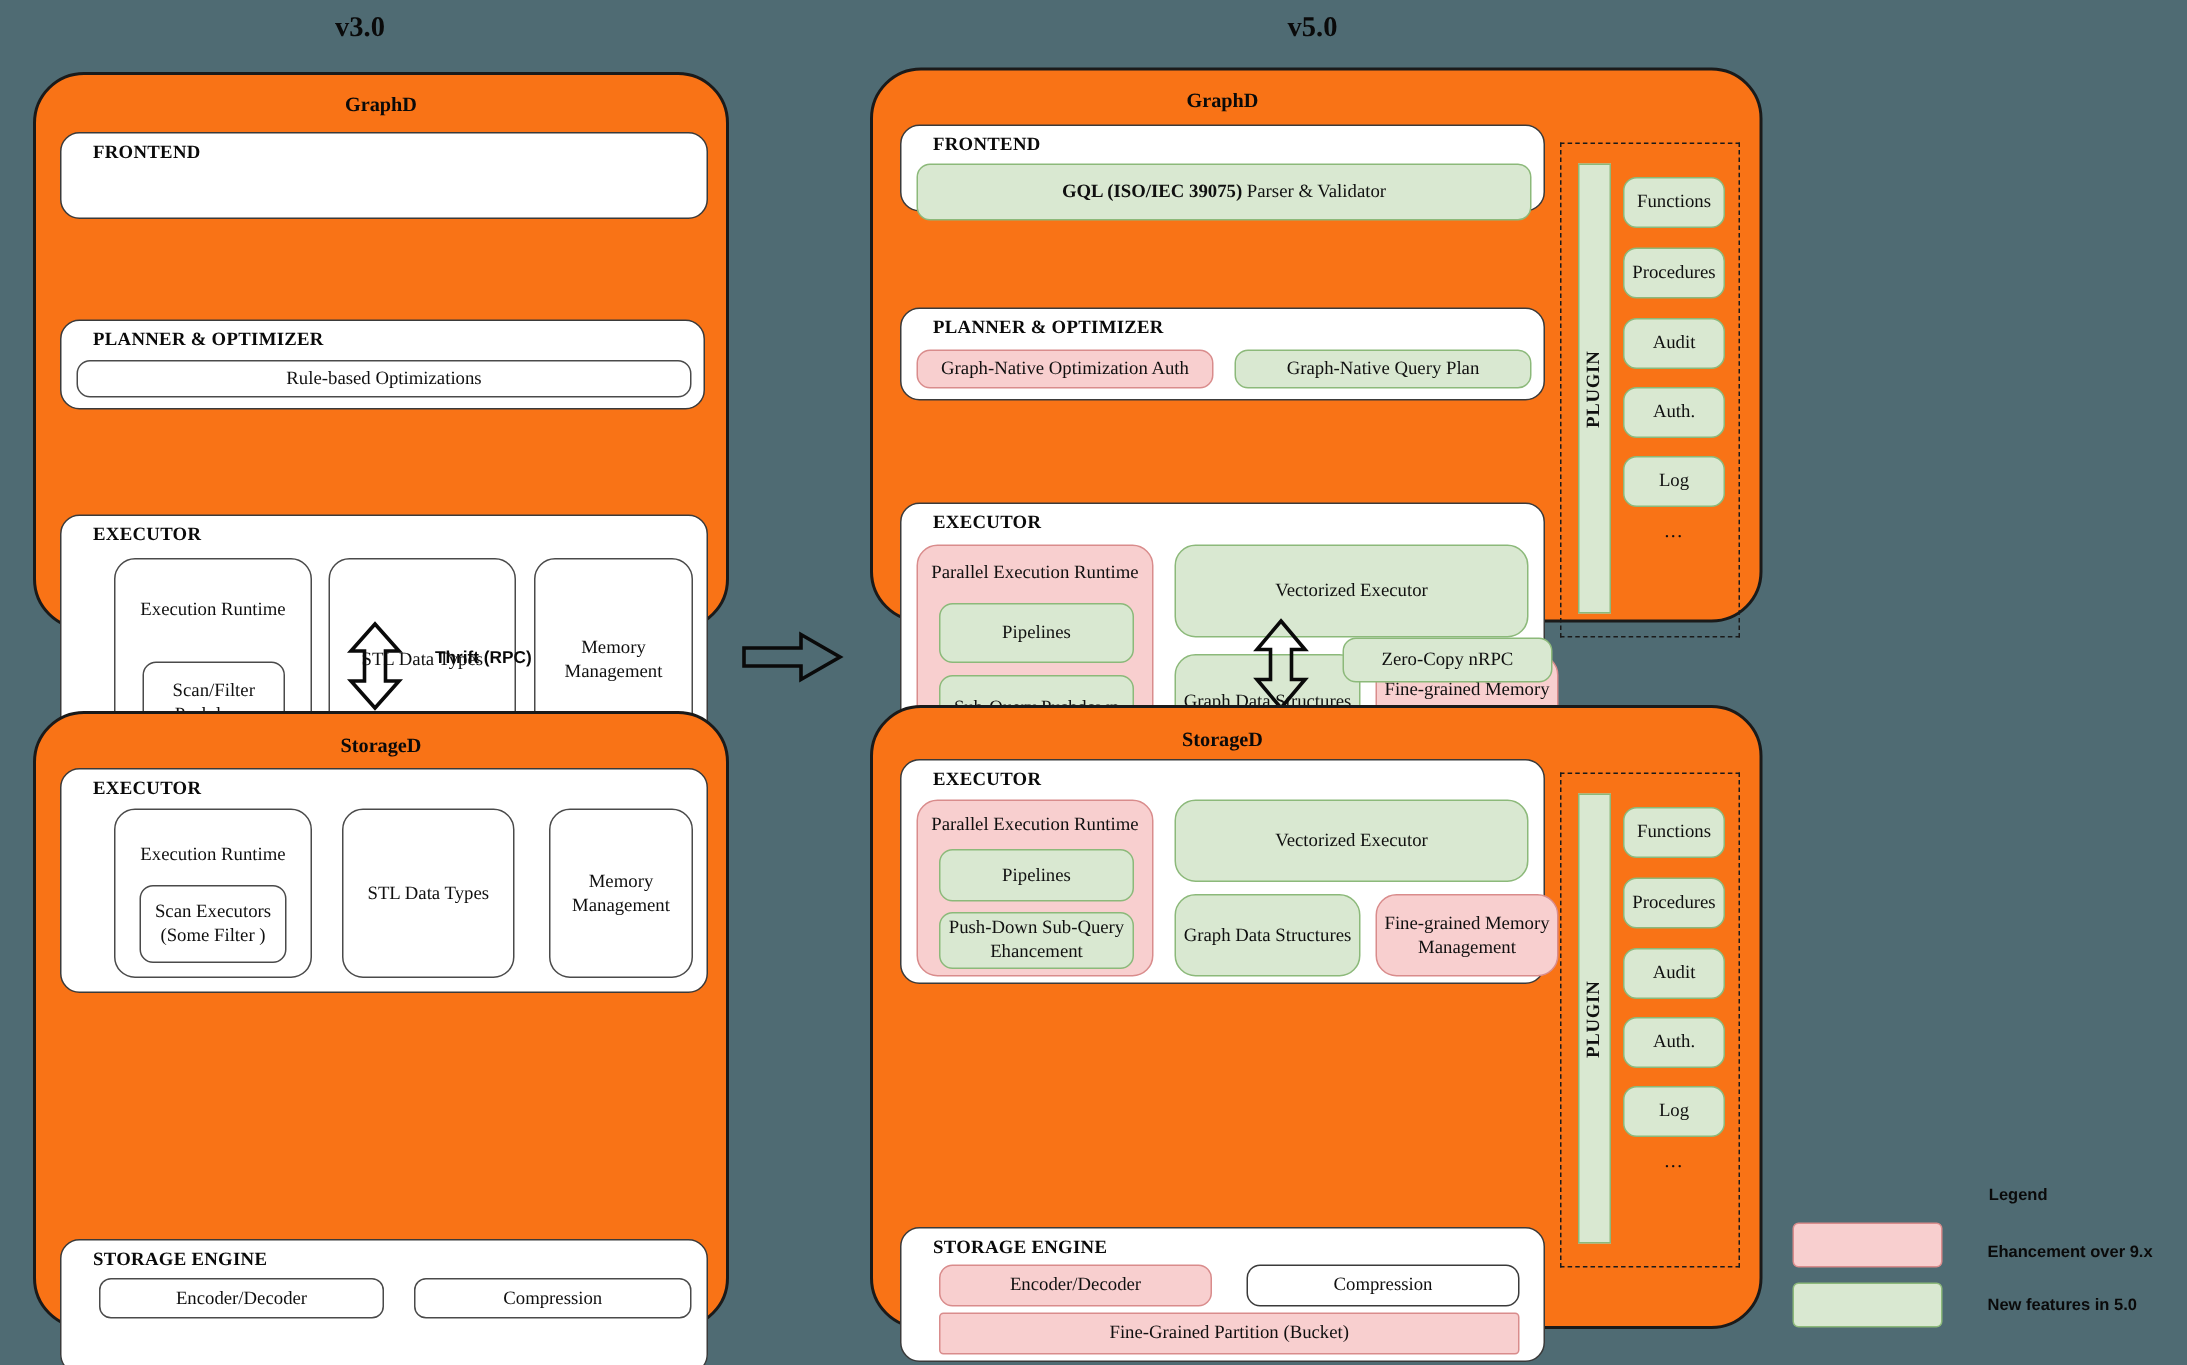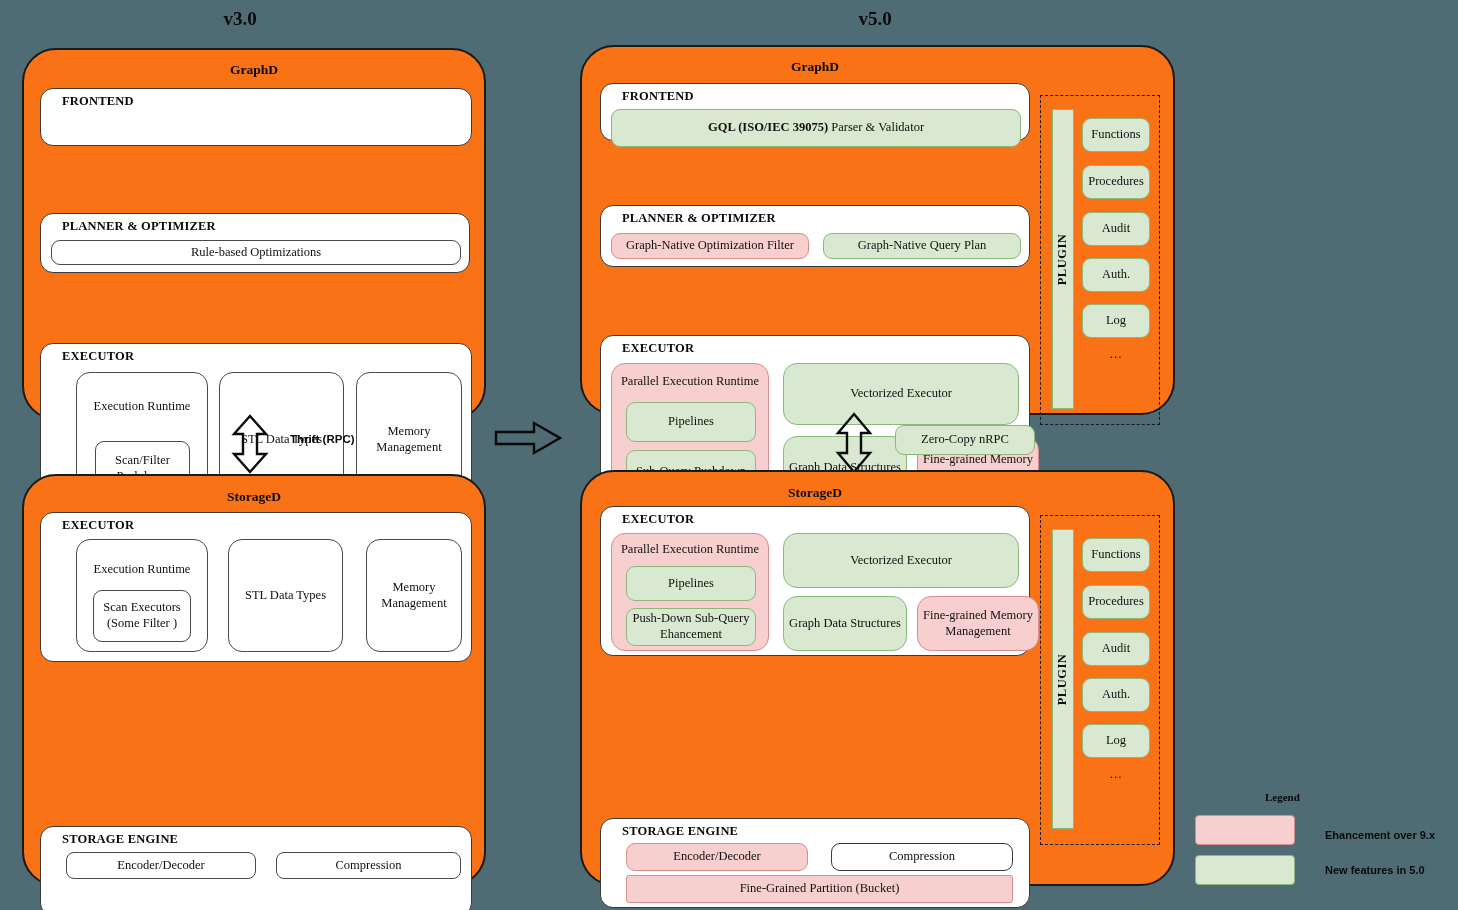--- a/index.html
+++ b/index.html
@@ -88,22 +88,22 @@
 
   
   .rpc-label{
     font-family:"Liberation Sans", sans-serif;
     font-weight:bold;font-size:11.5px;color:#0a0a0a;
     white-space:nowrap;
   }
 
   
   .legend-title{
-    font-family:Liberation Serif, serif;
-    font-weight:bold;font-size:11px;color:#0a0a0a;text-align:left;
+    font-family:Liberation Sans, sans-serif;
+    font-weight:bold;font-size:11px;color:#0a0a0a;text-align:right;
   }
   .legend-swatch{box-sizing:border-box;border-radius:4px;}
   .legend-swatch.pink{background:#f8cfcf;border:1.2px solid #d98c8c;}
   .legend-swatch.green{background:#d9e8d1;border:1.2px solid #8cb97a;}
   .legend-text{
     font-family:"Liberation Sans", sans-serif;
     font-weight:bold;font-size:11px;color:#0a0a0a;white-space:nowrap;
   }
   .bold-inline{font-weight:bold;}
 </style>
@@ -179,21 +179,21 @@
 
   <div class="panel abs" style="left:18px;top:36px;width:430px;height:58px;">
     <div class="panel-label">FRONTEND</div>
     <div class="box green abs" style="left:10px;top:25px;width:410px;height:38px;">
       <span><span class="bold-inline">GQL (ISO/IEC 39075)</span><span> Parser &amp; Validator</span></span>
     </div>
   </div>
 
   <div class="panel abs" style="left:18px;top:100px;width:430px;height:62px;">
     <div class="panel-label">PLANNER &amp; OPTIMIZER</div>
-    <div class="box pink abs" style="left:10px;top:27px;width:198px;height:26px;">Graph-Native Optimization Filter</div>
+    <div class="box pink abs" style="left:10px;top:27px;width:198px;height:26px;">Graph-Native Optimization Auth</div>
     <div class="box green abs" style="left:222px;top:27px;width:198px;height:26px;text-align:center;">Graph-Native Query Plan</div>
   </div>
 
   <div class="panel abs" style="left:18px;top:168px;width:430px;height:175px;">
     <div class="panel-label">EXECUTOR</div>
 
     <div class="box pink big abs" style="left:10px;top:27px;width:158px;height:136px;display:block;">
       <div style="text-align:center;padding-top:8px;font-size:12.5px;">Parallel Execution Runtime</div>
       <div class="box green" style="position:absolute;left:14px;top:38px;width:130px;height:40px;">Pipelines</div>
       <div class="box green" style="position:absolute;left:14px;top:86px;width:130px;height:43px;">Sub-Query Pushdown</div>

